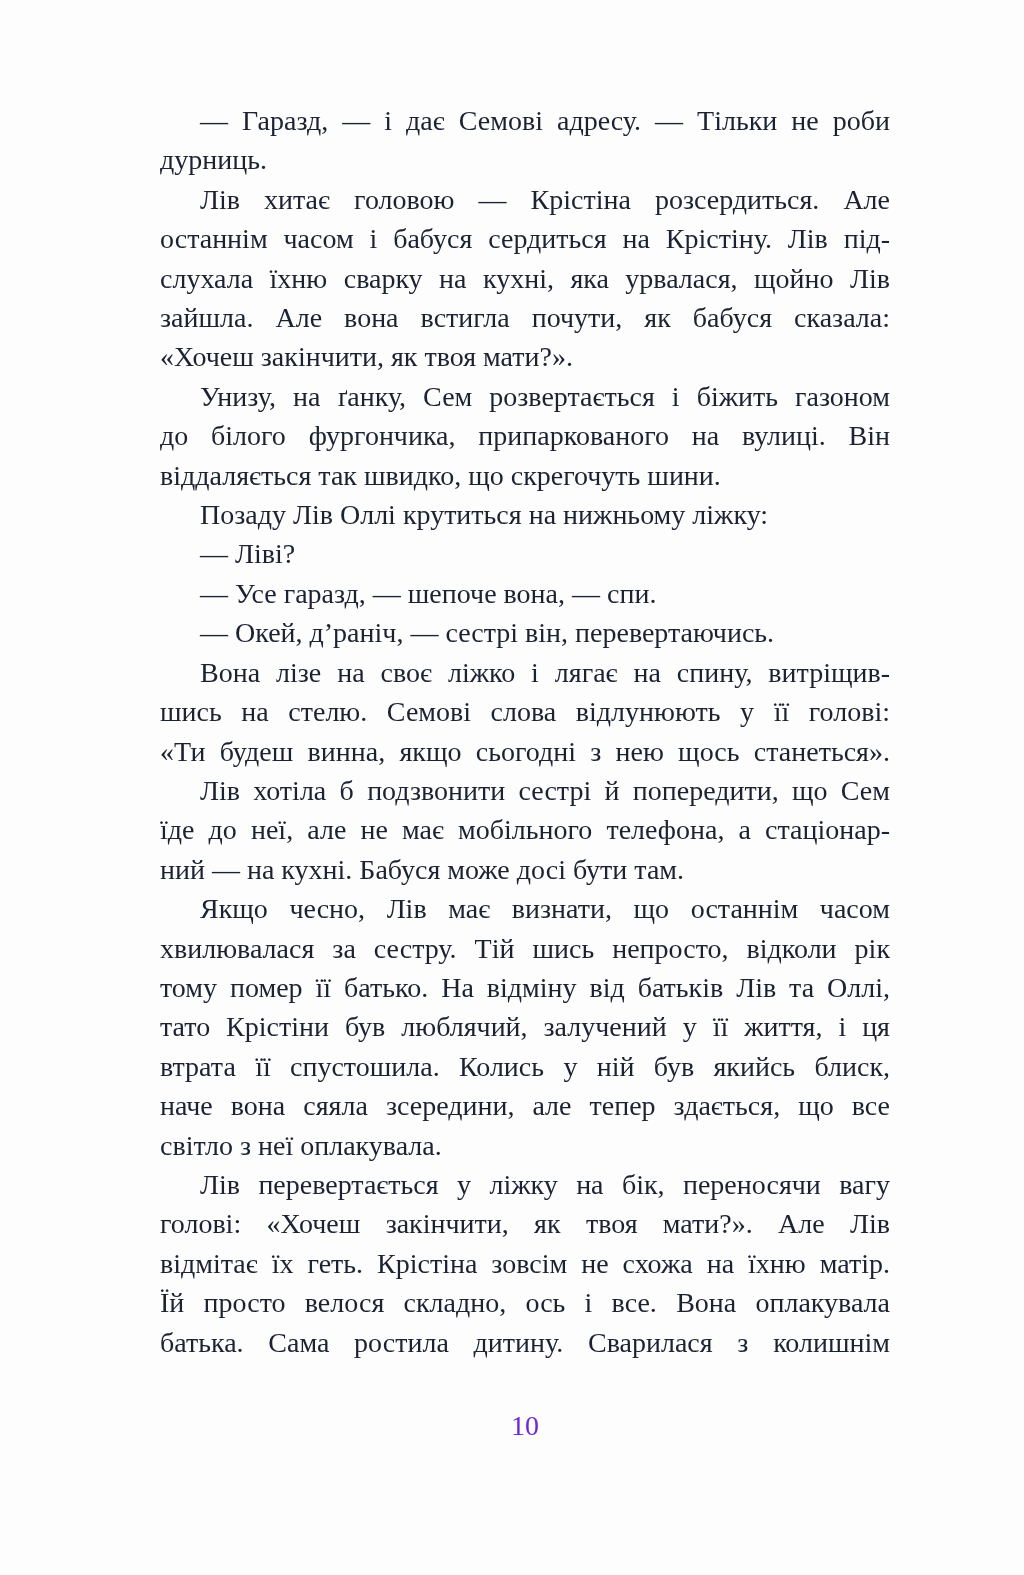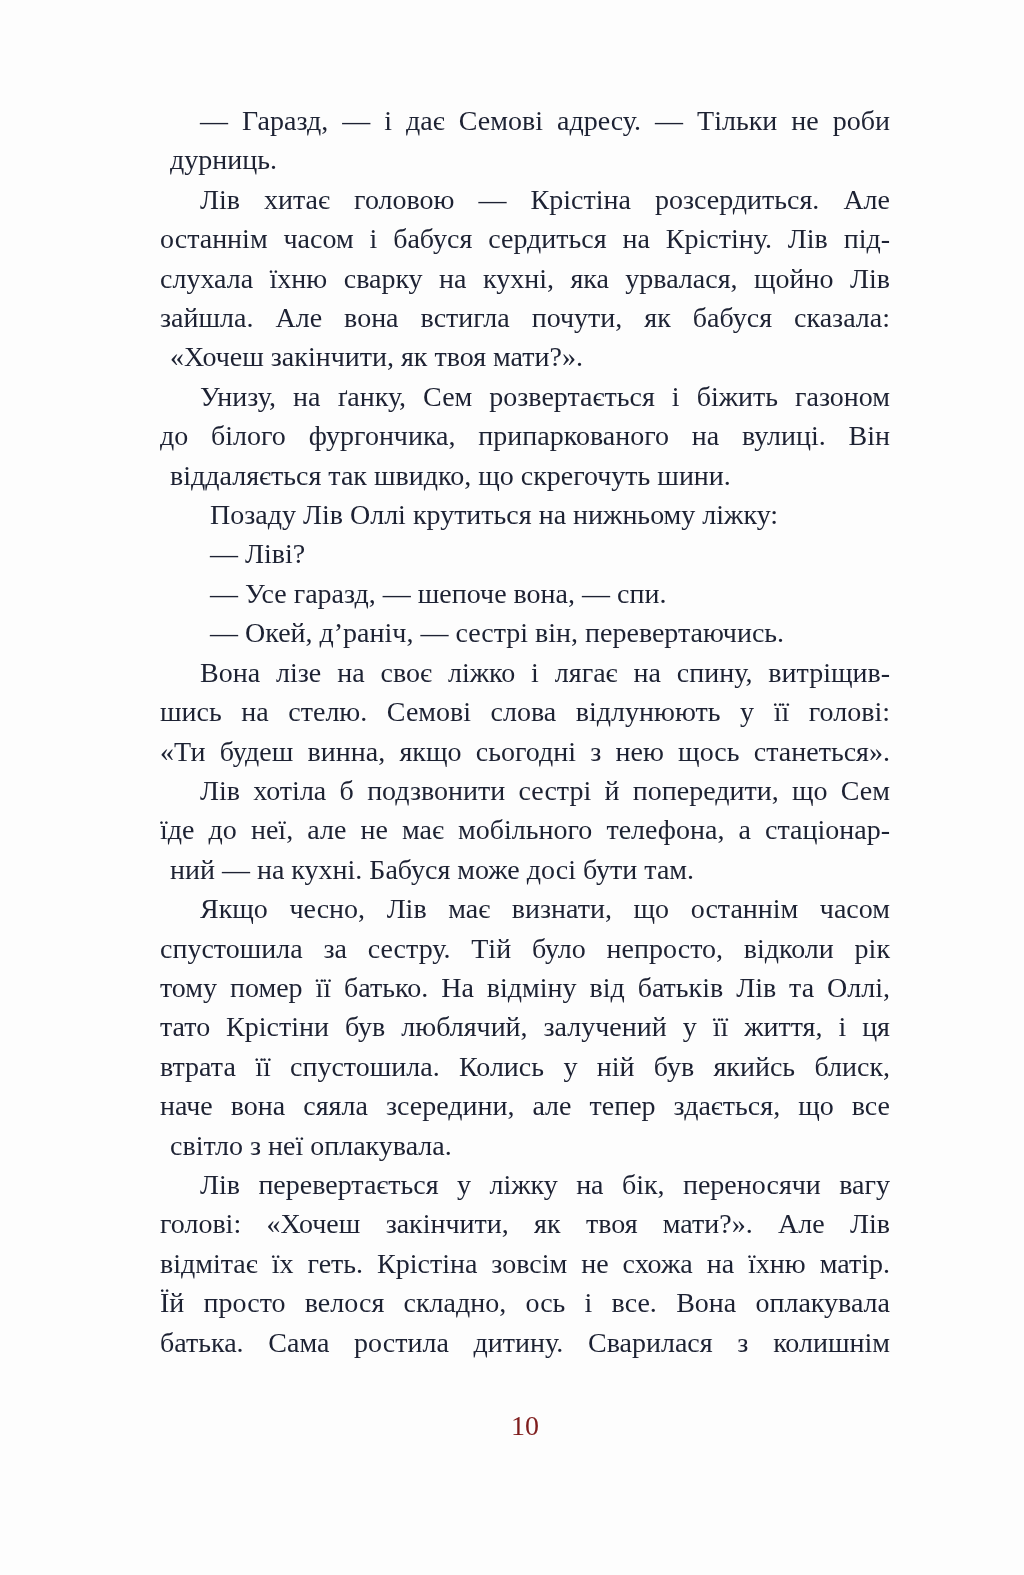--- a/index.html
+++ b/index.html
@@ -26,33 +26,32 @@
     font-size: 28px;
     line-height: 39.4px;
   }
   .line {
     text-align: justify;
     text-align-last: justify;
     white-space: normal;
   }
   .line.endp {
     text-align-last: left;
-    margin-left: 10px;
   }
   .line.first {
     text-indent: 40px;
   }
   .it {
   }
   .page-number {
     margin-top: 44px;
     text-align: center;
     font-size: 28px;
     line-height: 39.4px;
-    color: #7f1d1d;
+    color: #6d28d9;
   }
 </style>
 </head>
 <body>
 
 <div class="book-page">
   <div class="text-block">
       <div class="line first"><span>— Гаразд, — і дає Семові адресу. — Тільки не роби</span></div>
       <div class="line endp"><span>дурниць.</span></div>
       <div class="line first"><span>Лів хитає головою — Крістіна розсердиться. Але</span></div>
@@ -67,21 +66,21 @@
       <div class="line first endp"><span>— Ліві?</span></div>
       <div class="line first endp"><span>— Усе гаразд, — шепоче вона, — спи.</span></div>
       <div class="line first endp"><span>— Окей, д’раніч, — сестрі він, перевертаючись.</span></div>
       <div class="line first"><span>Вона лізе на своє ліжко і лягає на спину, витріщив-</span></div>
       <div class="line"><span>шись на стелю. Семові слова відлунюють у її голові:</span></div>
       <div class="line"><span class="it">«Ти будеш винна, якщо сьогодні з нею щось станеться».</span></div>
       <div class="line first"><span>Лів хотіла б подзвонити сестрі й попередити, що Сем</span></div>
       <div class="line"><span>їде до неї, але не має мобільного телефона, а стаціонар-</span></div>
       <div class="line endp"><span>ний — на кухні. Бабуся може досі бути там.</span></div>
       <div class="line first"><span>Якщо чесно, Лів має визнати, що останнім часом</span></div>
-      <div class="line"><span>спустошила за сестру. Тій було непросто, відколи рік</span></div>
+      <div class="line"><span>хвилювалася за сестру. Тій шись непросто, відколи рік</span></div>
       <div class="line"><span>тому помер її батько. На відміну від батьків Лів та Оллі,</span></div>
       <div class="line"><span>тато Крістіни був люблячий, залучений у її життя, і ця</span></div>
       <div class="line"><span>втрата її спустошила. Колись у ній був якийсь блиск,</span></div>
       <div class="line"><span>наче вона сяяла зсередини, але тепер здається, що все</span></div>
       <div class="line endp"><span>світло з неї оплакувала.</span></div>
       <div class="line first"><span>Лів перевертається у ліжку на бік, переносячи вагу</span></div>
       <div class="line"><span>голові: </span><span class="it">«Хочеш закінчити, як твоя мати?»</span><span>. Але Лів</span></div>
       <div class="line"><span>відмітає їх геть. Крістіна зовсім не схожа на їхню матір.</span></div>
       <div class="line"><span>Їй просто велося складно, ось і все. Вона оплакувала</span></div>
       <div class="line"><span>батька. Сама ростила дитину. Сварилася з колишнім</span></div>

